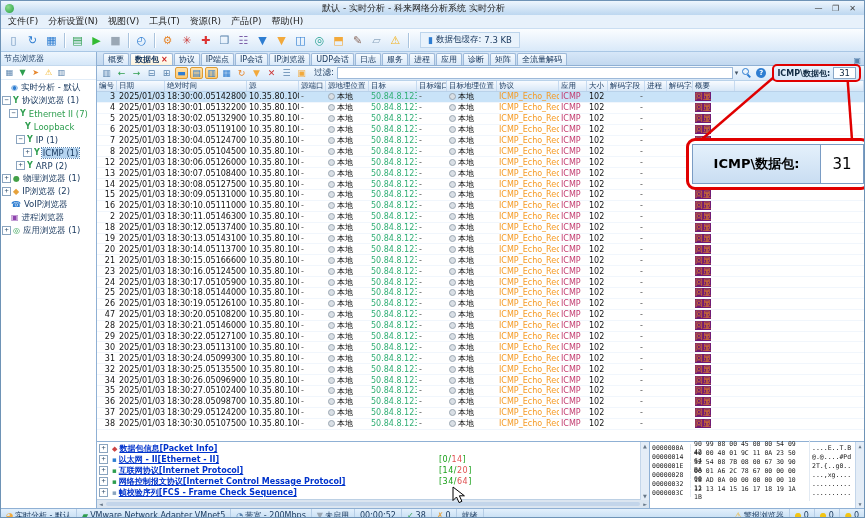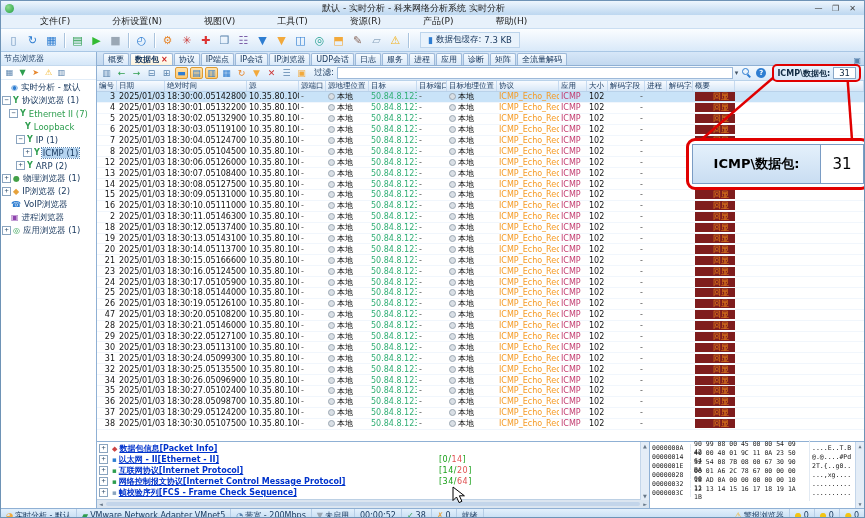--- a/index.html
+++ b/index.html
@@ -5,21 +5,21 @@
   html,body{margin:0;padding:0;background:#9db9d9;}
   .window{width:865px;height:518px;border:1px solid #6e93b6;position:relative;background:#fff;
     font-family:"DejaVu Sans",sans-serif;box-sizing:border-box;overflow:hidden;}
   
   .titlebar{height:14px;background:linear-gradient(#eef6fe,#bdd7f0);display:flex;align-items:center;padding:0 4px;font-size:9px;color:#333;}
   .app-logo{width:9px;height:9px;border-radius:50%;background:radial-gradient(circle at 35% 35%,#8fdc8f,#1f9e3f);margin-right:4px;flex:none;}
   .title{flex:1;text-align:center;color:#222;white-space:nowrap;overflow:hidden;}
   .winbtn{width:15px;text-align:center;font-size:8px;color:#444;margin-left:2px;}
   
   .menubar{height:13px;background:#e7f1fb;border-bottom:1px solid #cadef2;display:flex;align-items:center;font-size:9px;color:#222;padding-left:2px;}
-  .menu-item{padding:8px 5px;white-space:nowrap;margin-left:32px;}
+  .menu-item{padding:8px 5px;white-space:nowrap;}
   
   .toolbar{height:22px;background:linear-gradient(#fbfdff,#d9e9f9);border-bottom:1px solid #a9c7e5;display:flex;align-items:center;padding:0 3px;}
   .tb-icon{width:17px;height:16px;display:inline-flex;align-items:center;justify-content:center;font-size:11px;margin:0 1px;}
   .tb-sep{width:1px;height:15px;background:#aac4de;margin:0 3px;box-shadow:1px 0 0 #fff;}
   .buffer{display:flex;align-items:center;font-size:8.5px;color:#16365c;margin-left:8px;gap:3px;background:#e9f3fc;border:1px solid #bdd5ec;padding:1px 7px;}
   .buf-icon{color:#2e7dd1;font-size:9px;}
   
   .main{height:456px;display:flex;}
   .sidebar{width:95px;border-right:1px solid #8fb0d4;display:flex;flex-direction:column;background:#fff;flex:none;}
   .sb-title{height:13px;line-height:13px;font-size:8px;color:#16365c;background:linear-gradient(#eef6fe,#d5e7f8);border-bottom:1px solid #c4d9ee;padding:0 3px;}
@@ -59,21 +59,21 @@
   .row{height:10.9px;display:flex;align-items:center;border-bottom:1px solid #f1f6fc;box-sizing:border-box;}
   .row.selected{background:#c9e3f8;}
   .cell{padding:0 2px;white-space:nowrap;overflow:hidden;flex:none;box-sizing:border-box;display:flex;align-items:center;height:100%;}
   .cell.num{justify-content:flex-end;}
   .cell.dashr{justify-content:flex-end;color:#555;}
   .cell.dash{color:#555;}
   .cell.dst{color:#2fae74;}
   .cell.proto{color:#f59a23;}
   .cell.app{color:#c23a6e;}
   .geo-dot{width:5px;height:5px;border-radius:50%;background:#d9dfe5;border:1px solid #9aa6b1;margin-right:2px;flex:none;}
-  .sumchip{color:#ef8c1a;background:#7f1d1d;padding:0 18px;line-height:9px;}
+  .sumchip{color:#ef8c1a;background:#701a75;padding:0 0;line-height:9px;}
   .blank{flex:1;background:#fff;}
   
   .bottom{height:66px;display:flex;border-top:1px solid #8fb0d4;}
   .detail{flex:1;display:flex;flex-direction:column;border-right:1px solid #8fb0d4;min-width:0;position:relative;}
   .d-list{flex:1;padding:1px 2px;overflow:hidden;}
   .d-item{height:11px;display:flex;align-items:center;font-size:8px;position:relative;white-space:nowrap;}
   .d-icon{font-size:7px;margin:0 2px;}
   .d-label{color:#0033cc;font-weight:bold;text-decoration:underline;}
   .d-br{position:absolute;left:340px;letter-spacing:0.5px;}
   .d-br .g{color:#18a018;}

